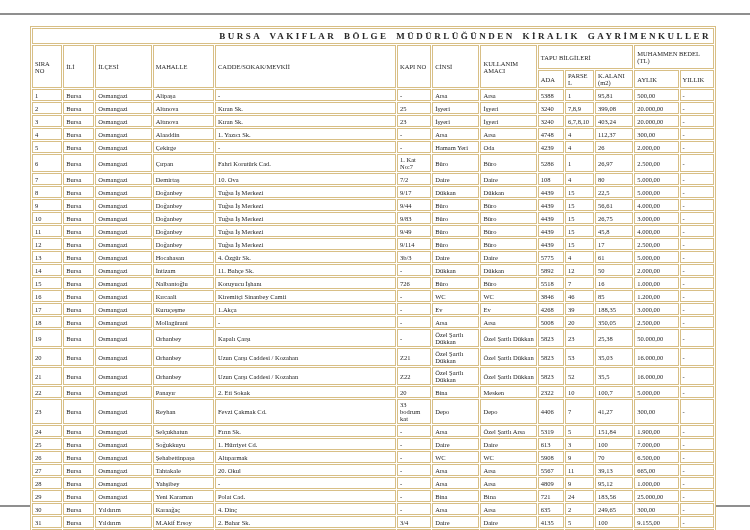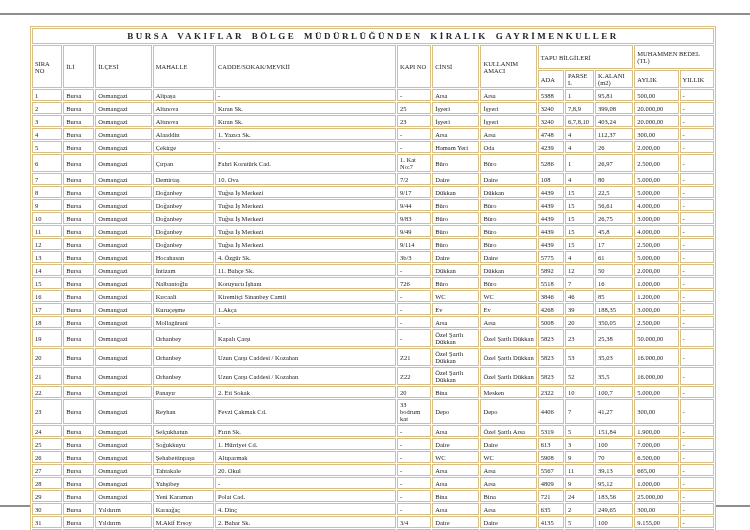--- a/index.html
+++ b/index.html
@@ -15,21 +15,21 @@
     table-layout:fixed;border-collapse:separate;border-spacing:1px;
     border:1px solid #d8bf86;background:#ffffff;
   }
   th,td{
     border:1px solid #d8bf86;background:#ffffff;
     font-size:6.5px;line-height:7px;font-weight:normal;
     text-align:left;vertical-align:middle;padding:1px 2px;
     word-wrap:break-word;
   }
   th.title-cell{
-    text-align:center;font-weight:bold;font-size:9px;line-height:10px;
+    text-align:right;font-weight:bold;font-size:9px;line-height:10px;
     letter-spacing:2.5px;word-spacing:3px;height:12px;white-space:nowrap;overflow:hidden;
   }
   thead th{vertical-align:middle;}
   tr.hdr1 th{height:20px;}
   tr.hdr2 th{height:14px;}
   tbody td{height:8px;}
 </style>
 </head>
 <body>
 

